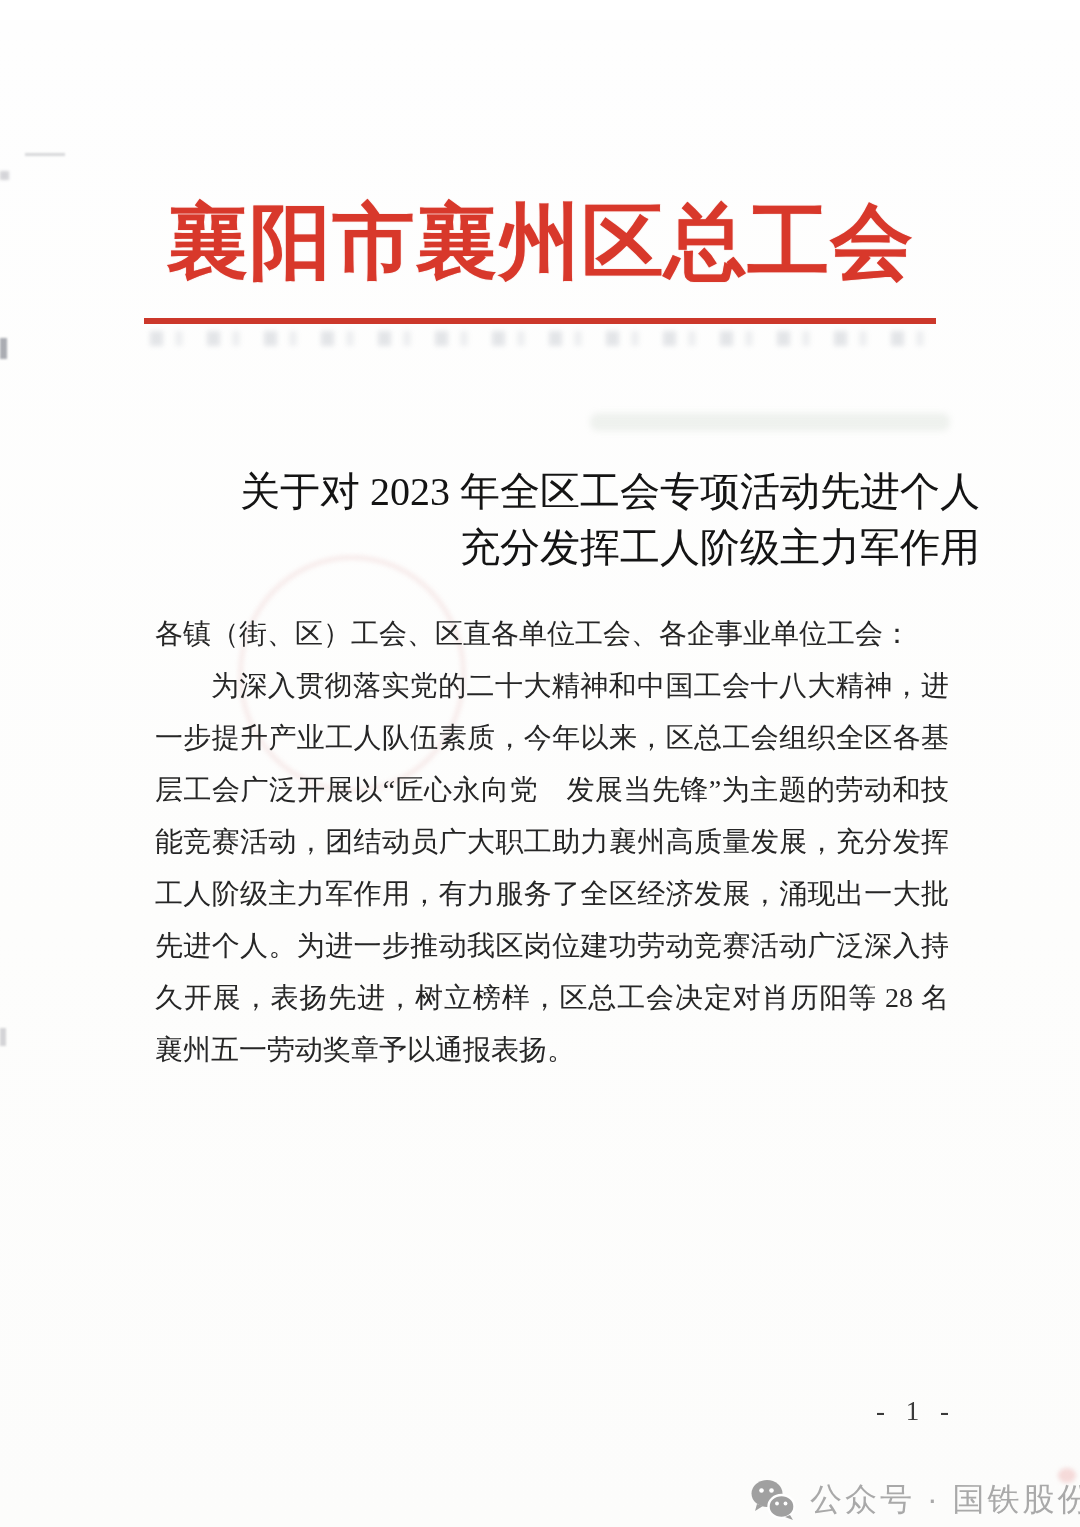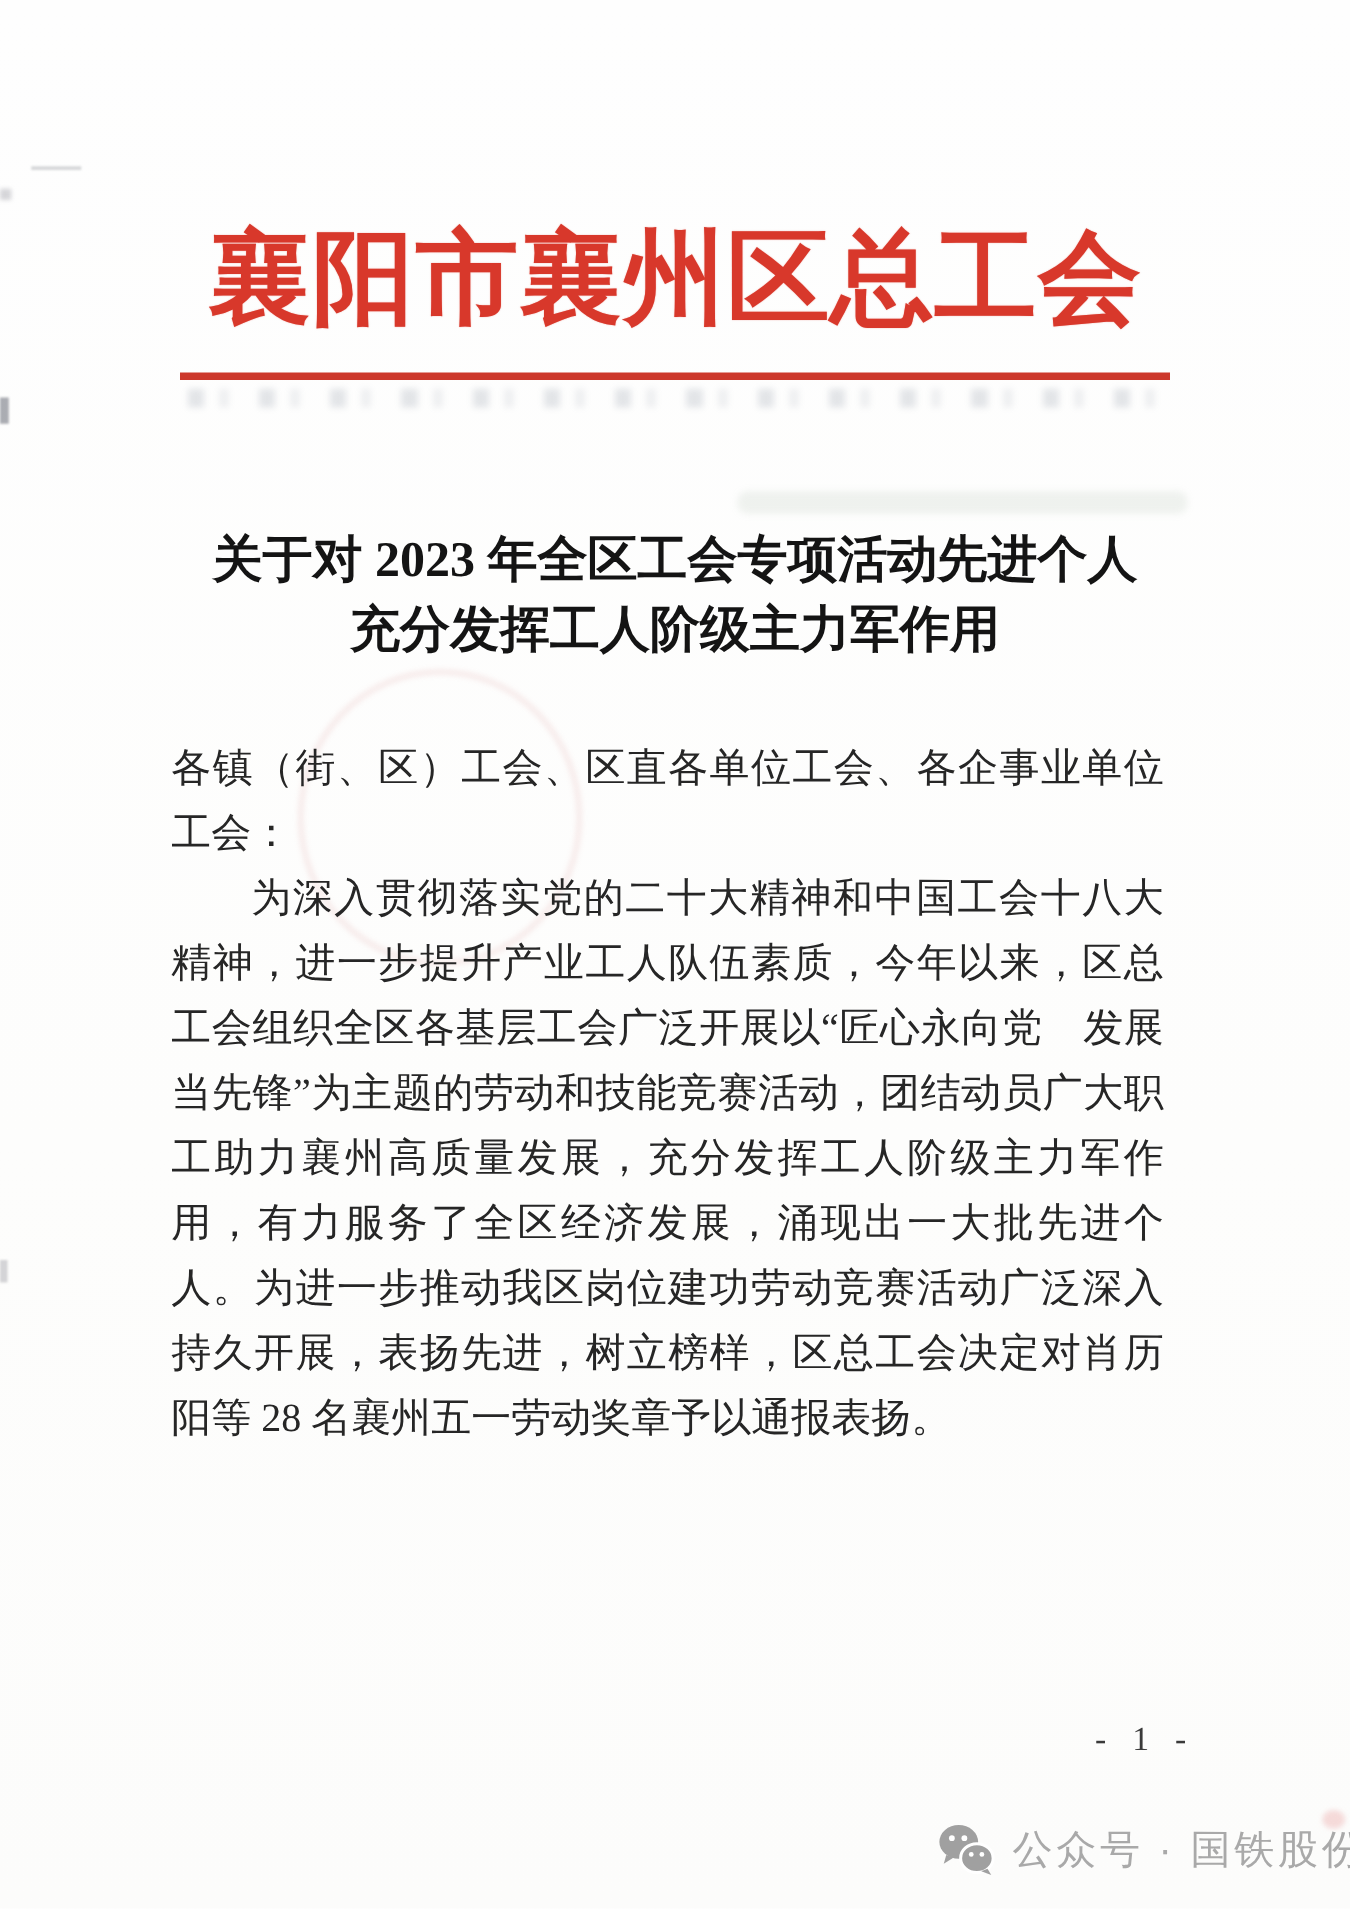--- a/index.html
+++ b/index.html
@@ -6,20 +6,21 @@
   body{
     width:1080px;height:1527px;
     background:#ffffff;
     font-family:"Liberation Serif","DejaVu Serif",serif;
     position:relative;
     overflow:hidden;
   }
   .page{
     position:absolute;inset:0;
     background:linear-gradient(180deg,#fefefe 0%,#fdfdfc 60%,#fcfcfb 100%);
+    margin-top:20px;
   }
   
   .letterhead{
     position:absolute;top:168px;left:145px;width:790px;
     text-align:center;
     font-size:82px;font-weight:bold;
     color:#d8382b;
     letter-spacing:1px;
     white-space:nowrap;
     text-shadow:0 0 1px rgba(216,56,43,.55);
@@ -49,28 +50,28 @@
     border-radius:50%;filter:blur(2px);
   }
   
   .mark-a{position:absolute;top:133px;left:25px;width:40px;height:3px;background:rgba(100,102,112,.25);filter:blur(1px);}
   .mark-b{position:absolute;top:151px;left:0;width:9px;height:9px;background:rgba(120,120,132,.3);filter:blur(1.5px);}
   .mark-c{position:absolute;top:318px;left:0;width:7px;height:21px;background:rgba(88,92,104,.5);filter:blur(1px);}
   .mark-d{position:absolute;top:1008px;left:0;width:6px;height:18px;background:rgba(118,120,130,.3);filter:blur(1px);}
   .mark-e{position:absolute;top:1448px;left:1058px;width:18px;height:15px;background:rgba(235,168,168,.4);filter:blur(2px);border-radius:50%;}
   
   .doc-title{
-    position:absolute;top:420px;left:100px;width:880px;
-    text-align:center;color:#141414;
-    font-size:40px;font-weight:bold;line-height:56px;
+    position:absolute;top:444px;left:100px;width:880px;
+    text-align:right;color:#141414;
+    font-size:40px;font-weight:normal;line-height:56px;
   }
   
   .doc-body{
-    position:absolute;top:588px;left:137px;width:794px;
-    font-size:32px;line-height:52px;color:#262626;
+    position:absolute;top:588px;left:155px;width:794px;
+    font-size:28px;line-height:52px;color:#262626;
     text-align:justify;
   }
   .doc-body p{margin:0;text-indent:2em;}
   .doc-body .salutation{text-indent:0;}
   
   .page-number{
     position:absolute;top:1376px;left:876px;
     font-size:27px;color:#3a3a3a;letter-spacing:7px;white-space:nowrap;
   }
   .watermark{

